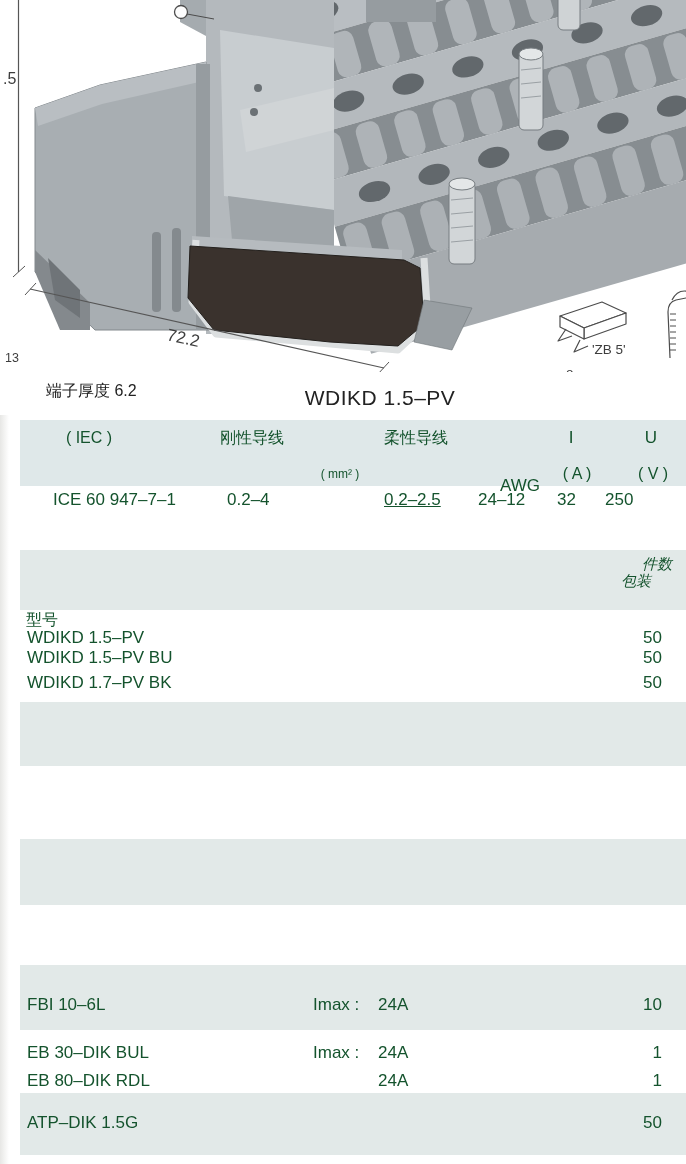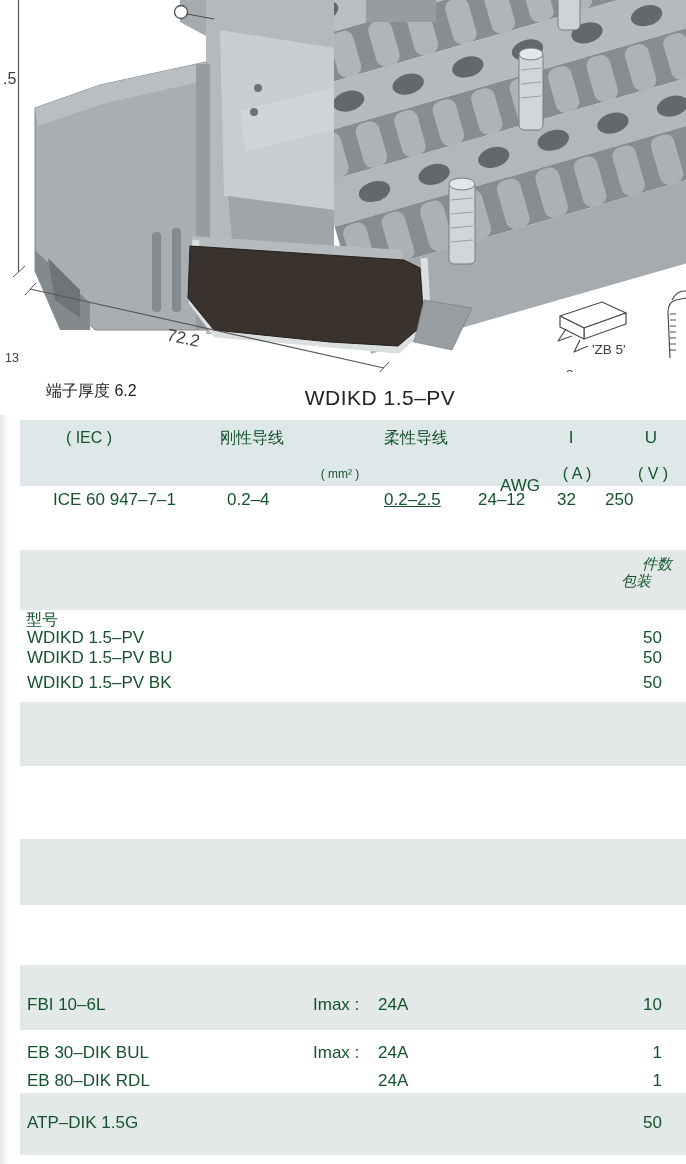--- a/index.html
+++ b/index.html
@@ -211,21 +211,21 @@
 
   <div>
     <div class="cell" style="left:27px;top:628px;">WDIKD 1.5–PV</div>
     <div class="cell rgt" style="left:590px;top:628px;width:72px;">50</div>
   </div>
   <div>
     <div class="cell" style="left:27px;top:648px;">WDIKD 1.5–PV BU</div>
     <div class="cell rgt" style="left:590px;top:648px;width:72px;">50</div>
   </div>
   <div>
-    <div class="cell" style="left:27px;top:673px;">WDIKD 1.5–PV BK</div>
+    <div class="cell" style="left:27px;top:673px;">WDIKD 1.7–PV BK</div>
     <div class="cell rgt" style="left:590px;top:673px;width:72px;">50</div>
   </div>
 
   <div class="band" style="top:702px;height:64px;"></div>
   <div class="band" style="top:839px;height:66px;"></div>
 
   <div class="band" style="top:965px;height:65px;"></div>
   <div class="cell" style="left:27px;top:995px;">FBI 10–6L</div>
   <div class="cell" style="left:313px;top:995px;">Imax :</div>
   <div class="cell" style="left:378px;top:995px;">24A</div>

